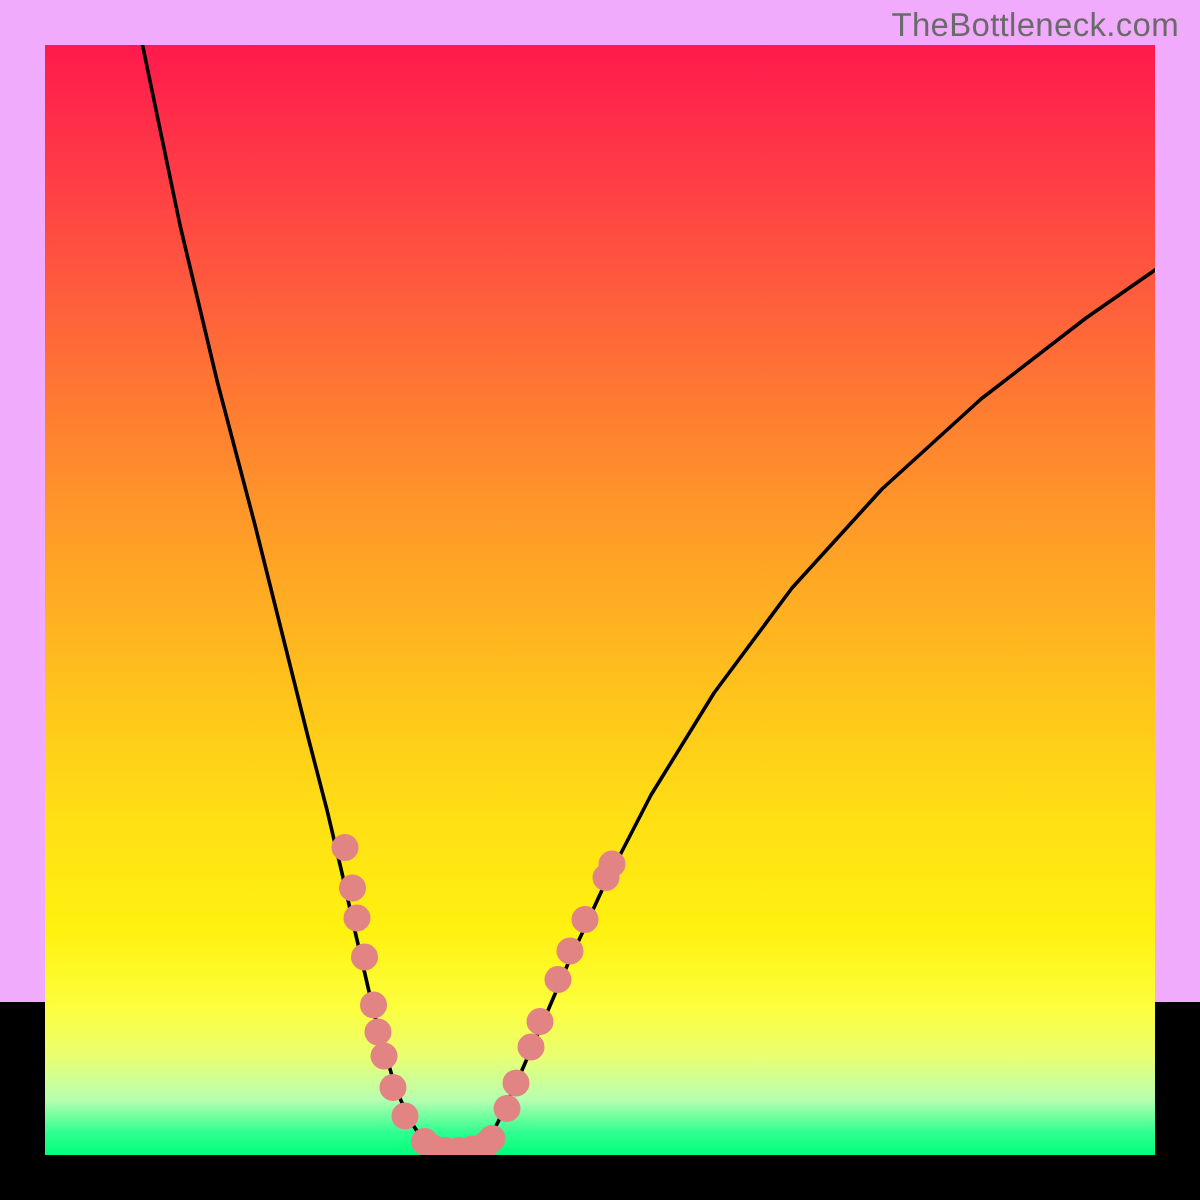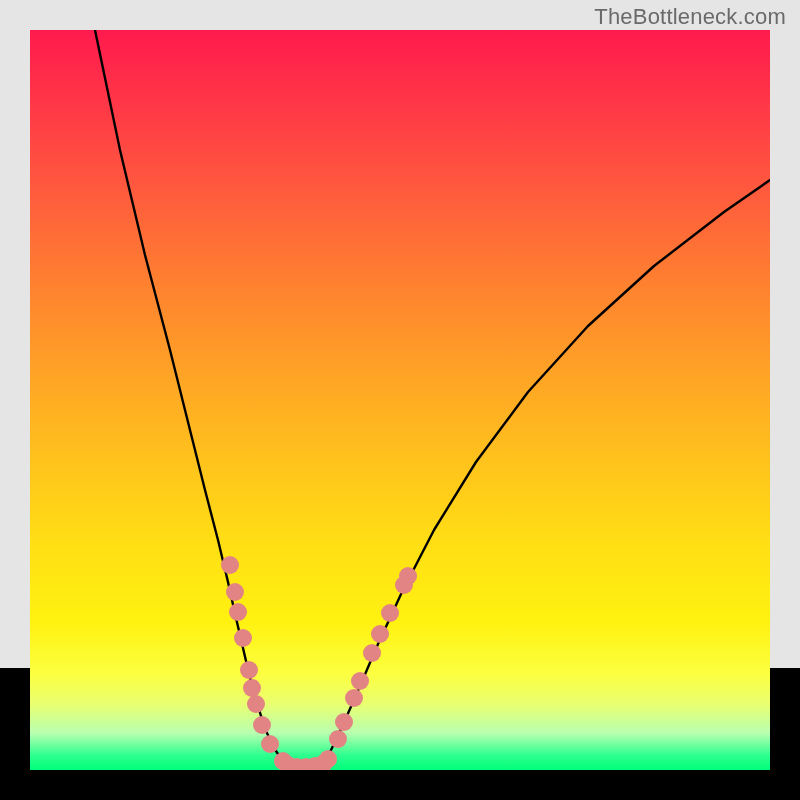--- a/index.html
+++ b/index.html
@@ -10,21 +10,21 @@
     overflow: hidden;
     background: #000;
     font-family: Arial, Helvetica, sans-serif;
   }
   .frame {
     position: absolute;
     top: 0;
     left: 0;
     width: 800px;
     height: 668px;
-    background: #e5e5e5;
+    background: #f0abfc;
   }
   .plot-area {
     position: absolute;
     top: 30px;
     left: 30px;
     width: 740px;
     height: 740px;
     overflow: hidden;
   }
   .gradient {

